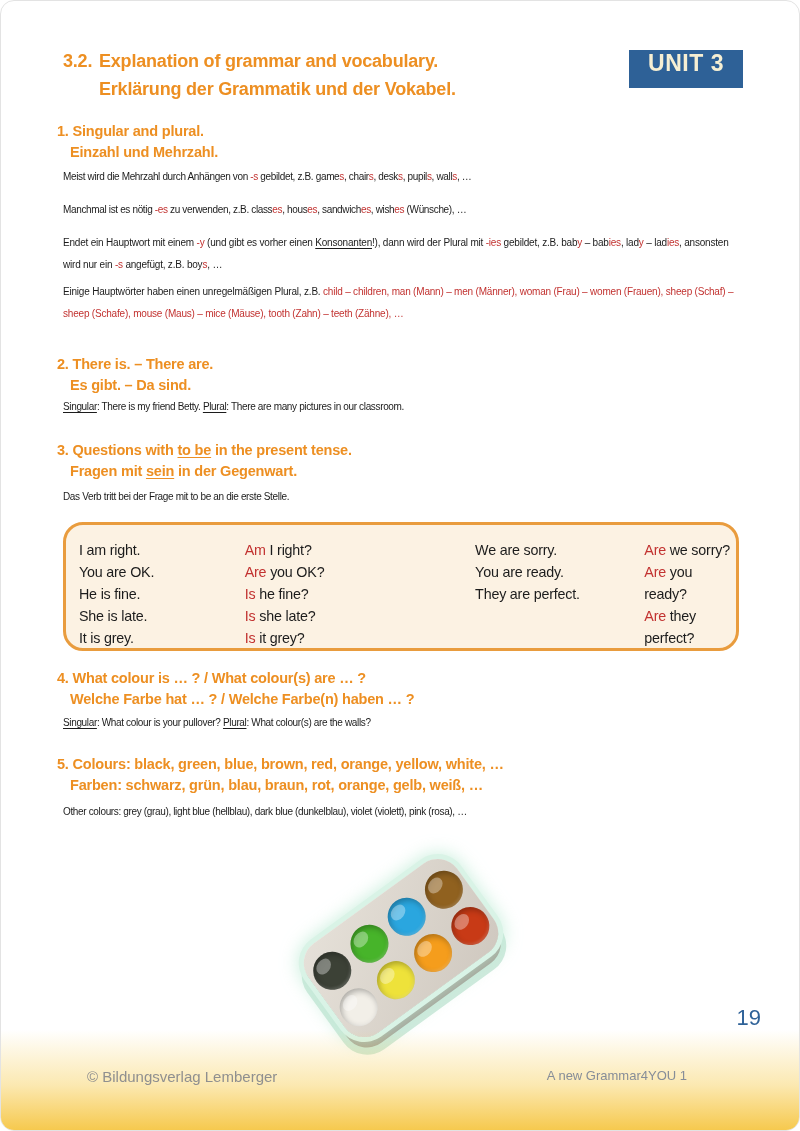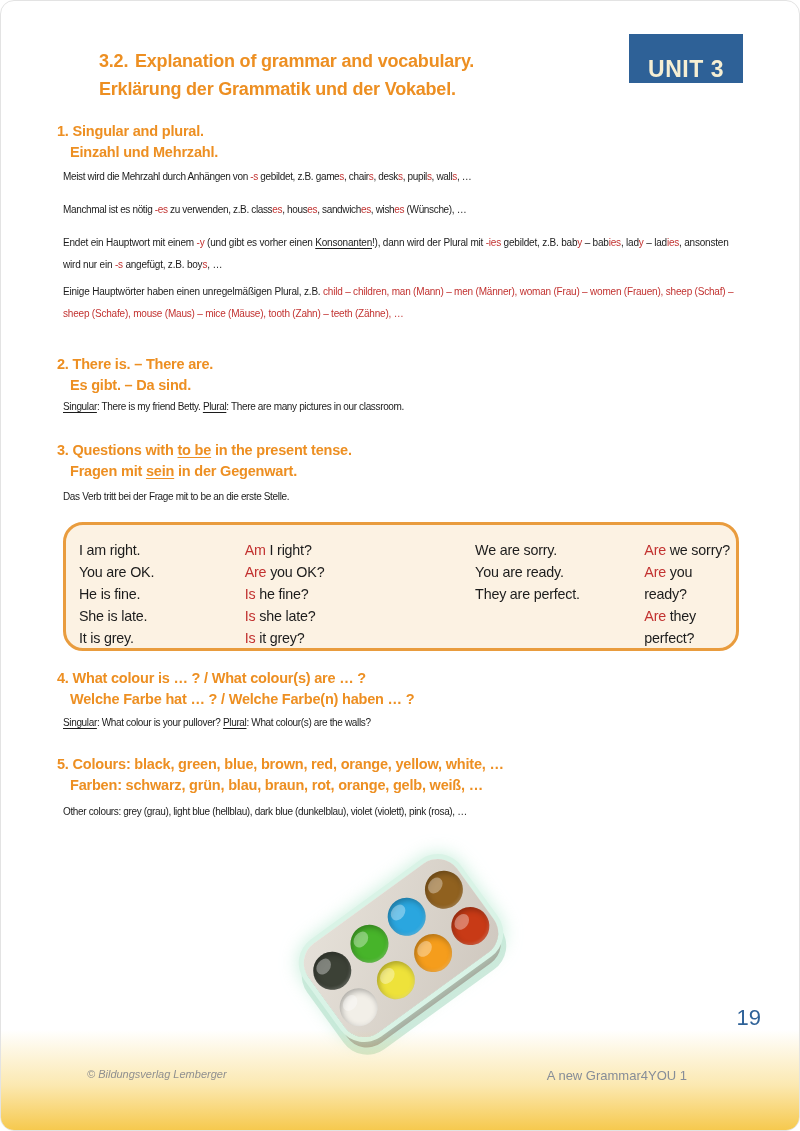--- a/index.html
+++ b/index.html
@@ -4,26 +4,26 @@
 <style>
   html,body{margin:0;padding:0;background:#fff;}
   .page{
     position:relative;width:800px;height:1131px;box-sizing:border-box;
     background:#fff;border:1px solid #e3e3e3;border-radius:14px;overflow:hidden;
     font-family:"Liberation Sans","DejaVu Sans",sans-serif;color:#1c1c1c;
   }
   .abs{position:absolute;}
   
   .h-main{left:62px;top:50px;font-size:18px;font-weight:bold;color:var(--orange);letter-spacing:-0.2px;}
-  .h-main .l1{display:flex;margin-left:36px;}
+  .h-main .l1{display:flex;}
   .h-main .num{width:36px;}
   .h-main .l2{padding-left:36px;margin-top:7px;}
   .badge{
-    left:628px;top:33px;width:114px;height:49px;background:var(--badgeBlue);
-    display:flex;align-items:flex-end;justify-content:center;
+    left:628px;top:49px;width:114px;height:38px;background:var(--badgeBlue);
+    display:flex;align-items:flex-start;justify-content:center;
     color:var(--badgeText);font-weight:bold;font-size:23px;letter-spacing:0.5px;
   }
   .sec{left:56px;font-weight:bold;color:var(--orange);font-size:14.5px;line-height:21px;letter-spacing:-0.2px;}
   .sec .de{padding-left:13px;}
   
   .para{left:62px;width:682px;font-size:10px;line-height:22px;letter-spacing:-0.2px;}
   .one-line{white-space:nowrap;letter-spacing:-0.35px;width:auto;}
   .c-red{color:var(--red);}
   .u{text-decoration:underline;text-underline-offset:2px;}
   
@@ -51,21 +51,21 @@
     width:38px;height:38px;border-radius:50%;position:relative;
     box-shadow:inset 0 3px 6px rgba(0,0,0,.3), inset 0 -2px 3px rgba(255,255,255,.18);
   }
   .pan::after{
     content:"";position:absolute;left:16%;top:12%;width:46%;height:34%;
     border-radius:50%;background:rgba(255,255,255,.35);transform:rotate(-18deg);
   }
   
   .grad{left:0;right:0;bottom:0;height:100px;
     background:linear-gradient(to bottom, rgba(247,205,82,0) 0%, rgba(247,205,82,.45) 55%, var(--gradYellow) 100%);}
-  .foot-left{left:86px;top:1067px;font-size:11px;color:var(--footerGrey);font-style:italic;}
+  .foot-left{left:86px;top:1067px;font-size:15px;color:var(--footerGrey);}
   .foot-right{right:112px;top:1067px;font-size:13px;color:var(--footerRight);}
   .pagenum{right:38px;top:1004px;font-size:22px;color:var(--pageNum);}
 </style>
 </head>
 <body>
 
 <div class="page">
 
   <div class="abs badge">
     <span>UNIT 3</span>

